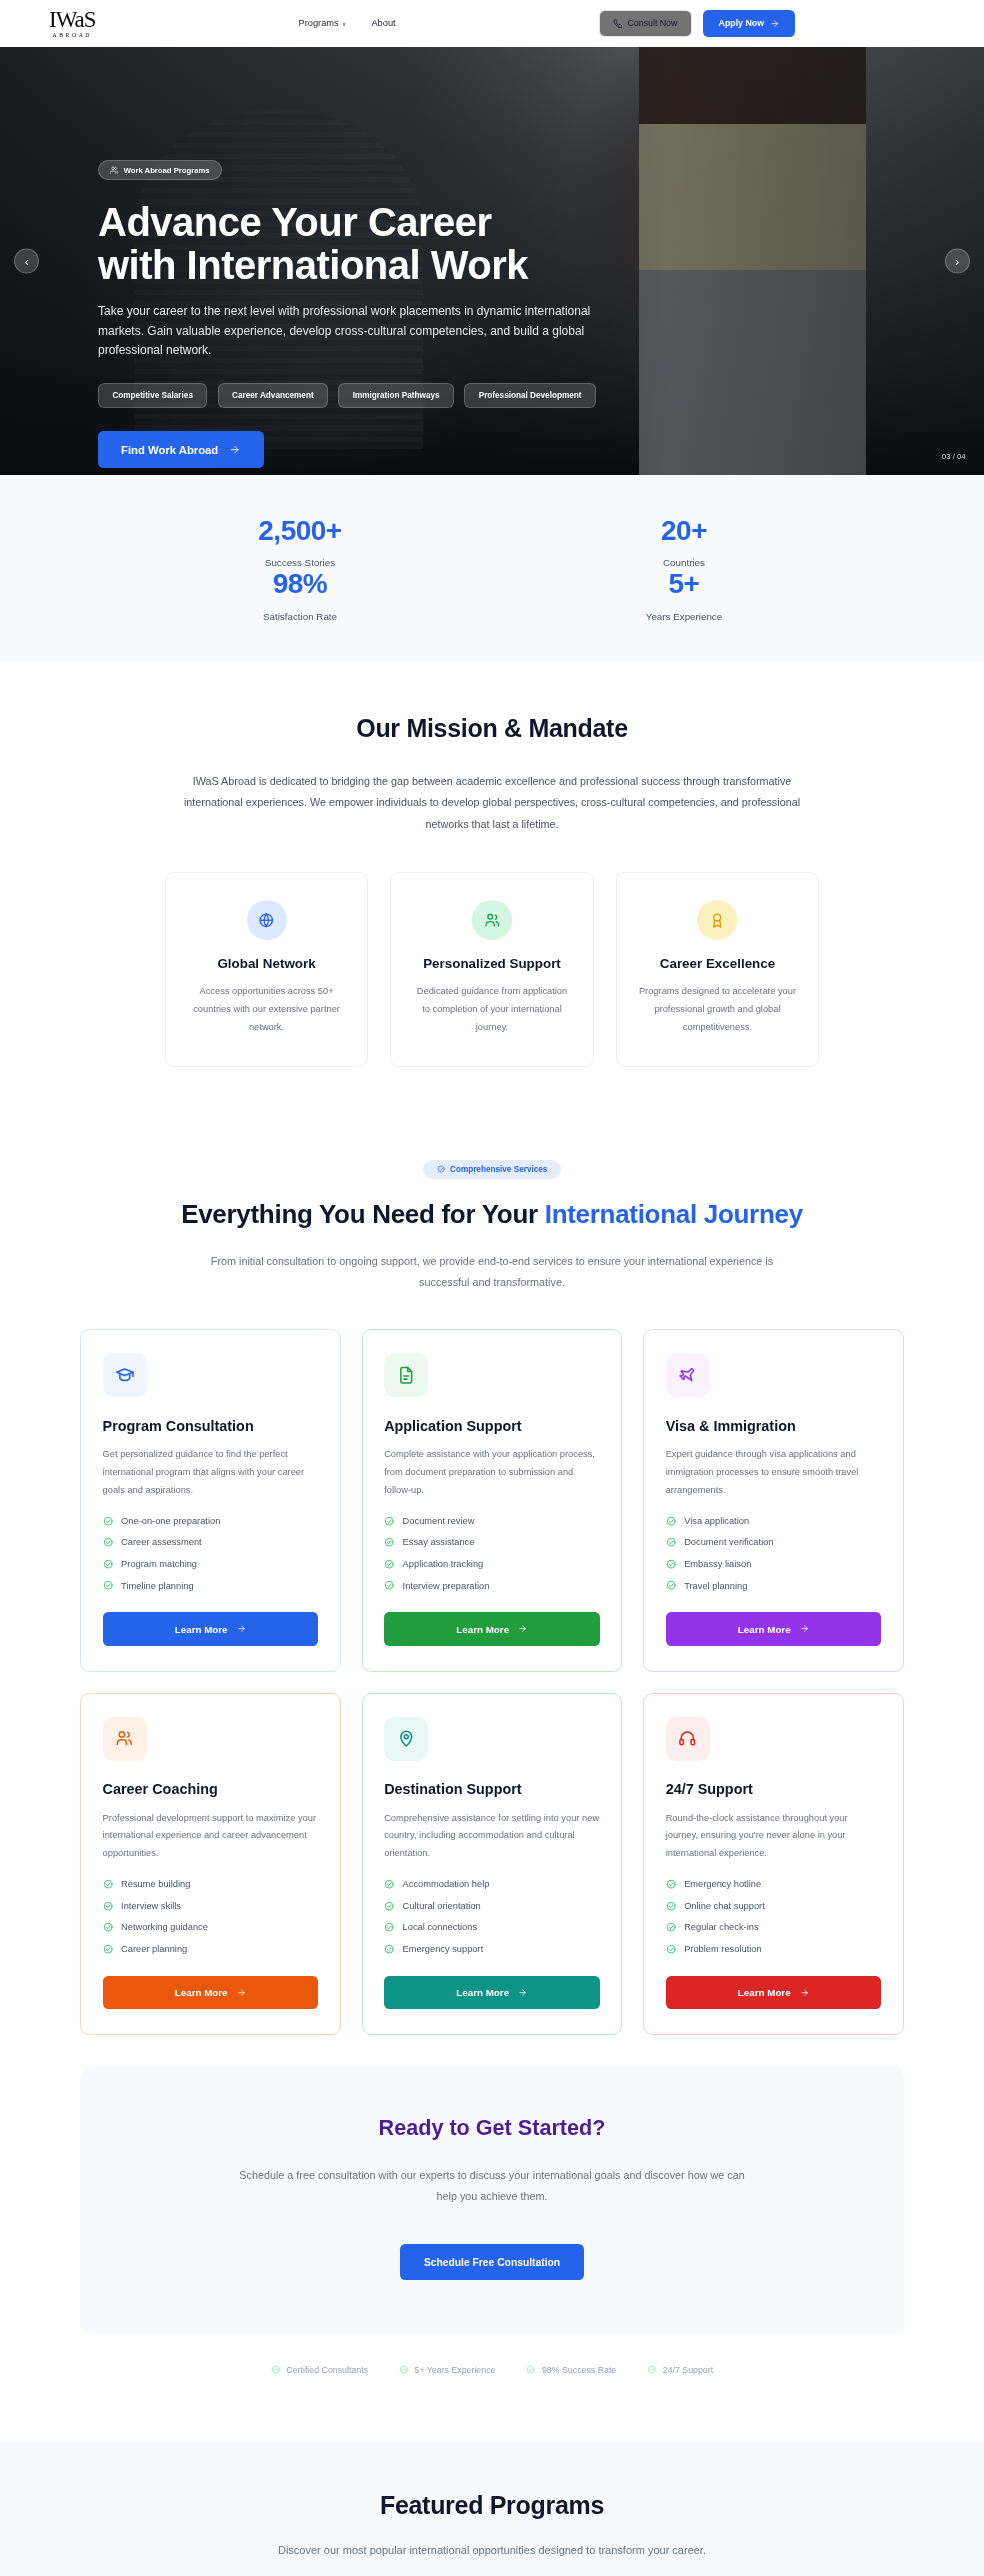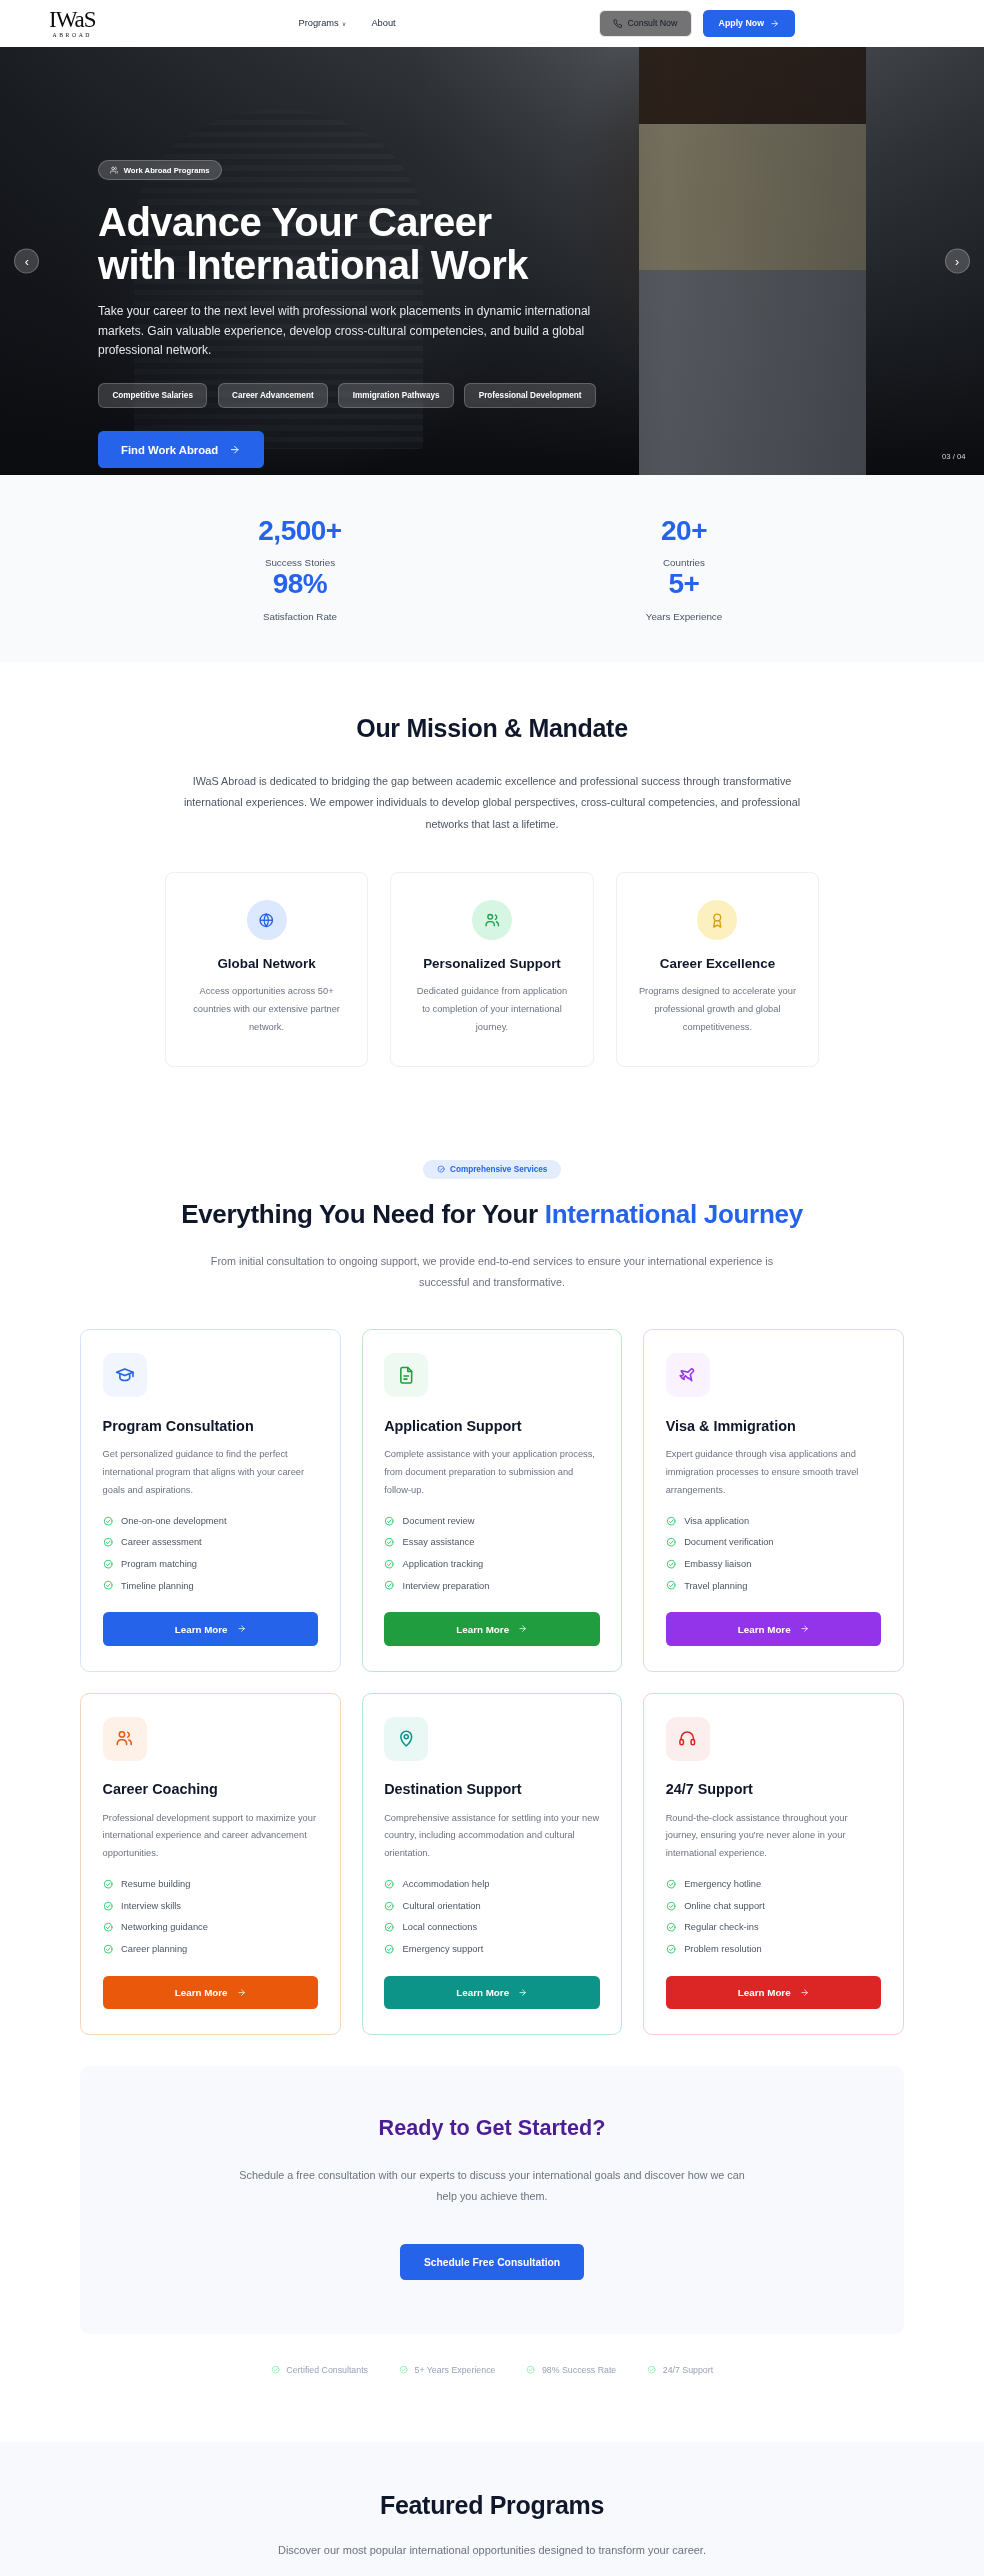--- a/index.html
+++ b/index.html
@@ -292,21 +292,21 @@
         <h3>Program Consultation</h3>
         <p class="desc">Get personalized guidance to find the perfect international program that aligns with your career goals and aspirations.</p>
         <div class="feat">
           <div class="feat-row">
               <span class="ico">
                 <svg width="10.3" height="10.3" viewBox="0 0 24 24" fill="none" stroke="#22c55e" stroke-width="2" stroke-linecap="round">
                   <circle cx="12" cy="12" r="9"></circle>
                   <polyline points="8 12.5 11 15.5 16.5 9"></polyline>
                 </svg>
               </span>
-              <span>One-on-one development</span>
+              <span>One-on-one preparation</span>
             </div>
           <div class="feat-row">
               <span class="ico">
                 <svg width="10.3" height="10.3" viewBox="0 0 24 24" fill="none" stroke="#22c55e" stroke-width="2" stroke-linecap="round">
                   <circle cx="12" cy="12" r="9"></circle>
                   <polyline points="8 12.5 11 15.5 16.5 9"></polyline>
                 </svg>
               </span>
               <span>Career assessment</span>
             </div>

